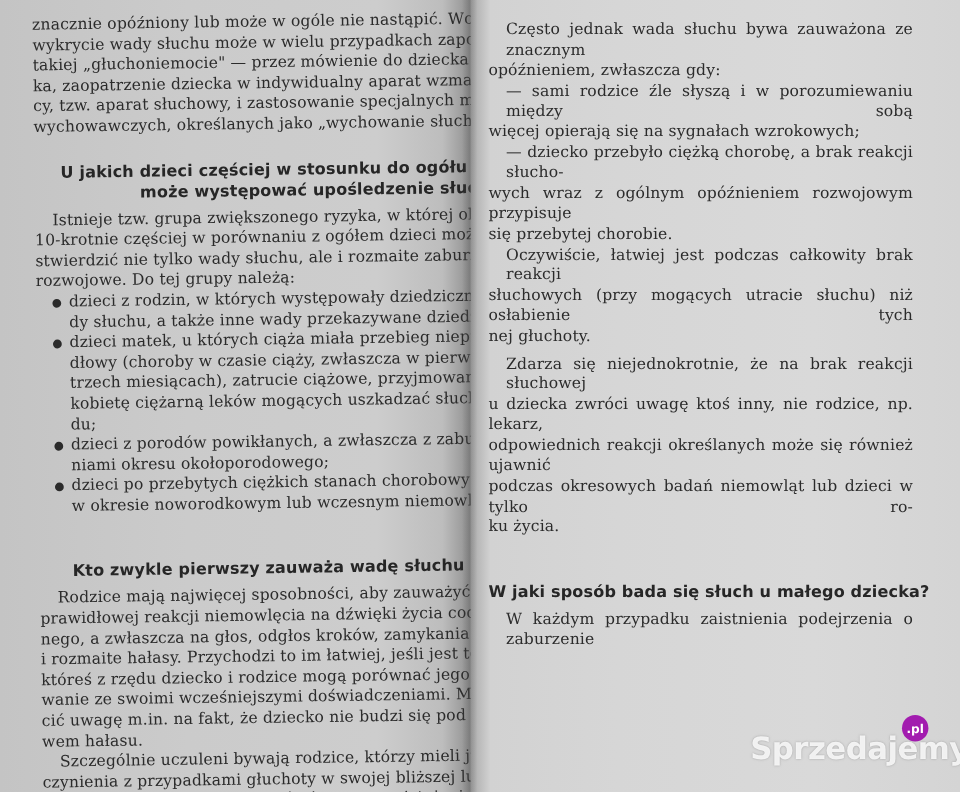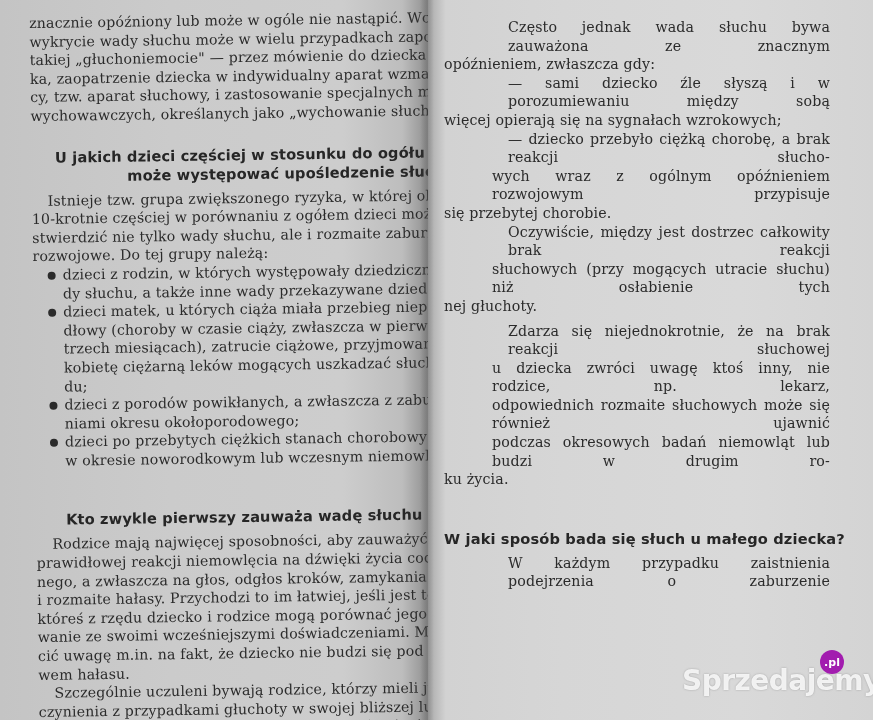--- a/index.html
+++ b/index.html
@@ -25,21 +25,21 @@
       position: absolute; left: 420px; width: 14px; top: 0; bottom: 0;
       background: linear-gradient(90deg, rgba(120,120,120,0) 0%, rgba(90,90,90,0.35) 50%, rgba(120,120,120,0) 100%);
       pointer-events: none;
     }
     .col {
       position: absolute; font-size: 14.2px; line-height: 18.6px; letter-spacing: 0.15px;
     }
     .left-col { left: 29px; top: 14px; width: 420px; transform: rotate(-0.8deg); transform-origin: left top; }
     .right-col { left: 444px; top: 18px; width: 386px; }
     .line { white-space: nowrap; display: block; }
-    .justify { text-align: justify; text-align-last: justify; white-space: normal; margin-left: 48px; }
+    .justify { text-align: justify; text-align-last: justify; white-space: normal; }
     .indent { padding-left: 16px; }
     .heading {
       font-family: "DejaVu Sans", "Liberation Sans", sans-serif;
       font-weight: bold; font-size: 14.6px; line-height: 19px; color: #262626;
       text-align: center;
     }
     .bullet-row { position: relative; padding-left: 30px; }
     .bullet-dot {
       position: absolute; left: 15px; top: 6px; width: 8px; height: 8px;
       border-radius: 50%; background: #2b2b2b;
@@ -156,42 +156,42 @@
   <div class="col right-col">
     <div>
       <span class="line justify indent">Często jednak wada słuchu bywa zauważona ze znacznym</span>
       <span class="line">opóźnieniem, zwłaszcza gdy:</span>
     </div>
 
     <div>
       <div>
       </div>
       <div>
-        <span class="line justify indent">— sami dziecko źle słyszą i w porozumiewaniu między sobą</span>
+        <span class="line justify indent">— sami rodzice źle słyszą i w porozumiewaniu między sobą</span>
         <span class="line">więcej opierają się na sygnałach wzrokowych;</span>
       </div>
       <div>
         <span class="line justify indent">— dziecko przebyło ciężką chorobę, a brak reakcji słucho-</span>
         <span class="line justify">wych wraz z ogólnym opóźnieniem rozwojowym przypisuje</span>
         <span class="line">się przebytej chorobie.</span>
       </div>
     </div>
 
     <div>
-      <span class="line justify indent">Oczywiście, między jest dostrzec całkowity brak reakcji</span>
+      <span class="line justify indent">Oczywiście, łatwiej jest podczas całkowity brak reakcji</span>
       <span class="line justify">słuchowych (przy mogących utracie słuchu) niż osłabienie tych</span>
       <span class="line">nej głuchoty.</span>
     </div>
     <div class="gap-s"></div>
 
     <div>
       <span class="line justify indent">Zdarza się niejednokrotnie, że na brak reakcji słuchowej</span>
       <span class="line justify">u dziecka zwróci uwagę ktoś inny, nie rodzice, np. lekarz,</span>
-      <span class="line justify">odpowiednich rozmaite słuchowych może się również ujawnić</span>
-      <span class="line justify">podczas okresowych badań niemowląt lub budzi w drugim ro-</span>
+      <span class="line justify">odpowiednich reakcji określanych może się również ujawnić</span>
+      <span class="line justify">podczas okresowych badań niemowląt lub dzieci w tylko ro-</span>
       <span class="line">ku życia.</span>
     </div>
 
     <div class="gap-l"></div>
     <div class="heading">
       <span class="line">W jaki sposób bada się słuch u małego dziecka?</span>
     </div>
     <div class="gap-s"></div>
 
     <div>

